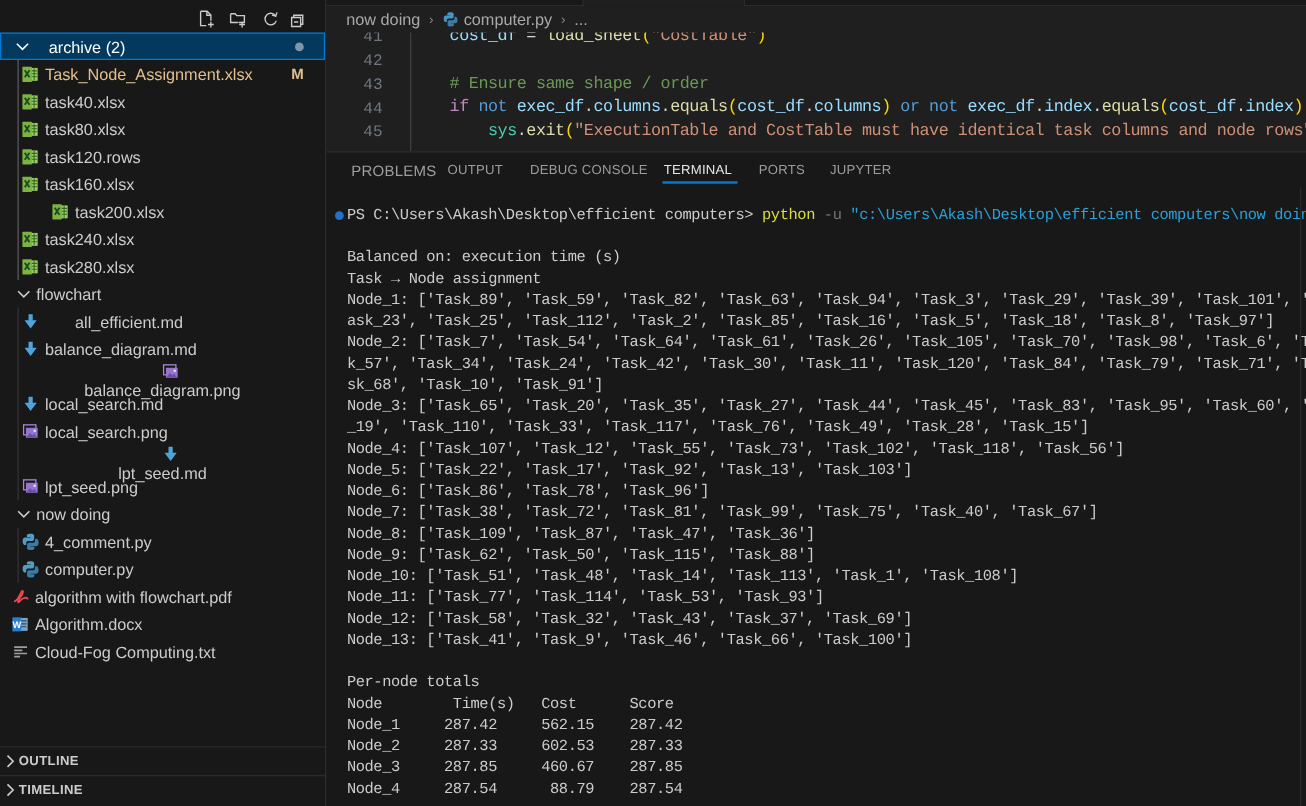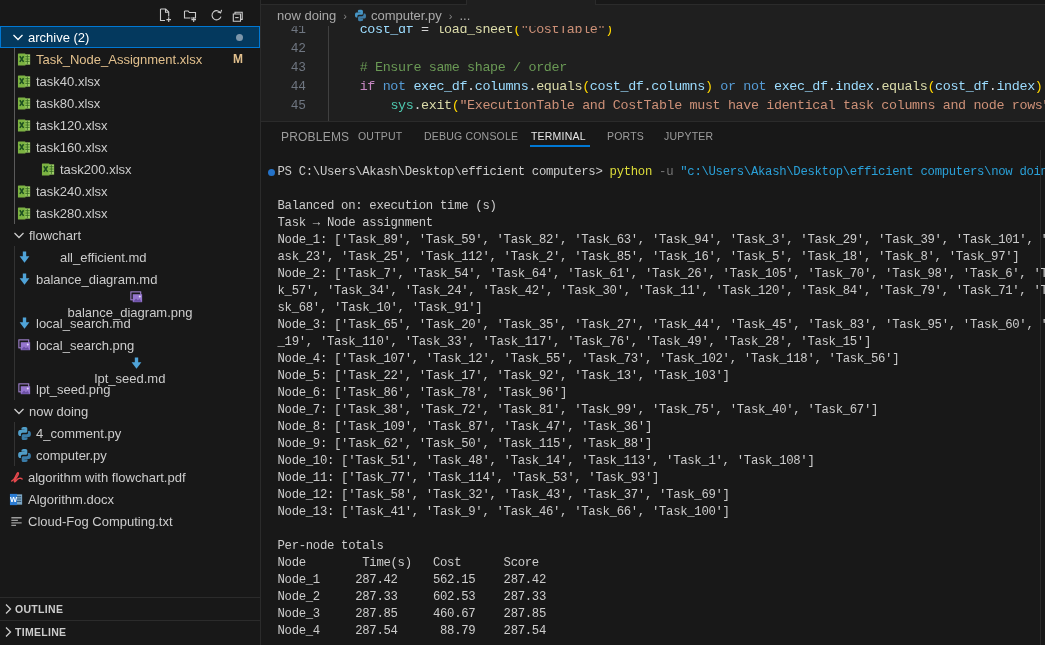--- a/index.html
+++ b/index.html
@@ -117,21 +117,21 @@
         <path d="M79 7V5.2h7.2v7.2H84.5"></path>
         <path d="M79.2 10.6h3.4"></path>
 </svg></div>
 <div class="abs" style="top:26px;left:0;width:260px;height:22px;background:#04395e;border:1px solid #0078d4;z-index:1;"></div>
 <div class="row" style="top:26px;z-index:2;">
       <span class="twisty" style="margin-left:10px;">
         <svg width="16" height="16" viewBox="0 0 16 16">
           <path d="M3.5 6l4.5 4.5L12.5 6" stroke="#ffffff" stroke-width="1.3" fill="none"></path>
         </svg>
       </span>
-      <span style="color:#ffffff;margin-left:2px;">archive (2)</span>
+      <span style="color:#ffffff;margin-left:13px;">archive (2)</span>
       <span style="position:absolute;left:236px;top:7.5px;width:7px;height:7px;border-radius:50%;background:#7d96aa;"></span>
     </div>
 <div class="row" style="top:48px;">
       <span class="ficon" style="margin-left:17px;">
         <svg width="15" height="15" viewBox="0 0 16 16">
 <rect x="8" y="2.5" width="6" height="11" fill="#9ccc65"></rect>
 <path d="M8.5 5h5M8.5 7.5h5M8.5 10h5M11 3v10" stroke="#33691e" stroke-width="0.9" fill="none"></path>
 <rect x="1" y="1.5" width="8" height="13" rx="0.5" fill="#7cb342"></rect>
 <path d="M3 4.5l4 6M7 4.5l-4 6" stroke="#1b4d20" stroke-width="1.6" fill="none"></path>
 </svg>
@@ -163,21 +163,21 @@
     </div>
 <div class="row" style="top:114px;">
       <span class="ficon" style="margin-left:17px;">
         <svg width="15" height="15" viewBox="0 0 16 16">
 <rect x="8" y="2.5" width="6" height="11" fill="#9ccc65"></rect>
 <path d="M8.5 5h5M8.5 7.5h5M8.5 10h5M11 3v10" stroke="#33691e" stroke-width="0.9" fill="none"></path>
 <rect x="1" y="1.5" width="8" height="13" rx="0.5" fill="#7cb342"></rect>
 <path d="M3 4.5l4 6M7 4.5l-4 6" stroke="#1b4d20" stroke-width="1.6" fill="none"></path>
 </svg>
       </span>
-      <span style="">task120.xlsx</span>
+      <span style="">task120.rows</span>
     </div>
 <div class="row" style="top:136px;">
       <span class="ficon" style="margin-left:17px;">
         <svg width="15" height="15" viewBox="0 0 16 16">
 <rect x="8" y="2.5" width="6" height="11" fill="#9ccc65"></rect>
 <path d="M8.5 5h5M8.5 7.5h5M8.5 10h5M11 3v10" stroke="#33691e" stroke-width="0.9" fill="none"></path>
 <rect x="1" y="1.5" width="8" height="13" rx="0.5" fill="#7cb342"></rect>
 <path d="M3 4.5l4 6M7 4.5l-4 6" stroke="#1b4d20" stroke-width="1.6" fill="none"></path>
 </svg>
       </span>

